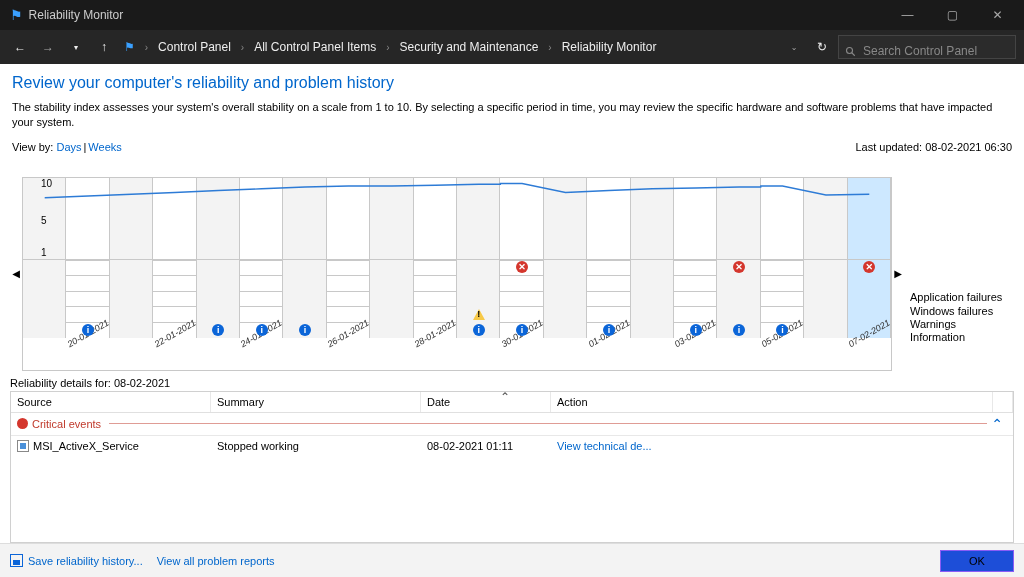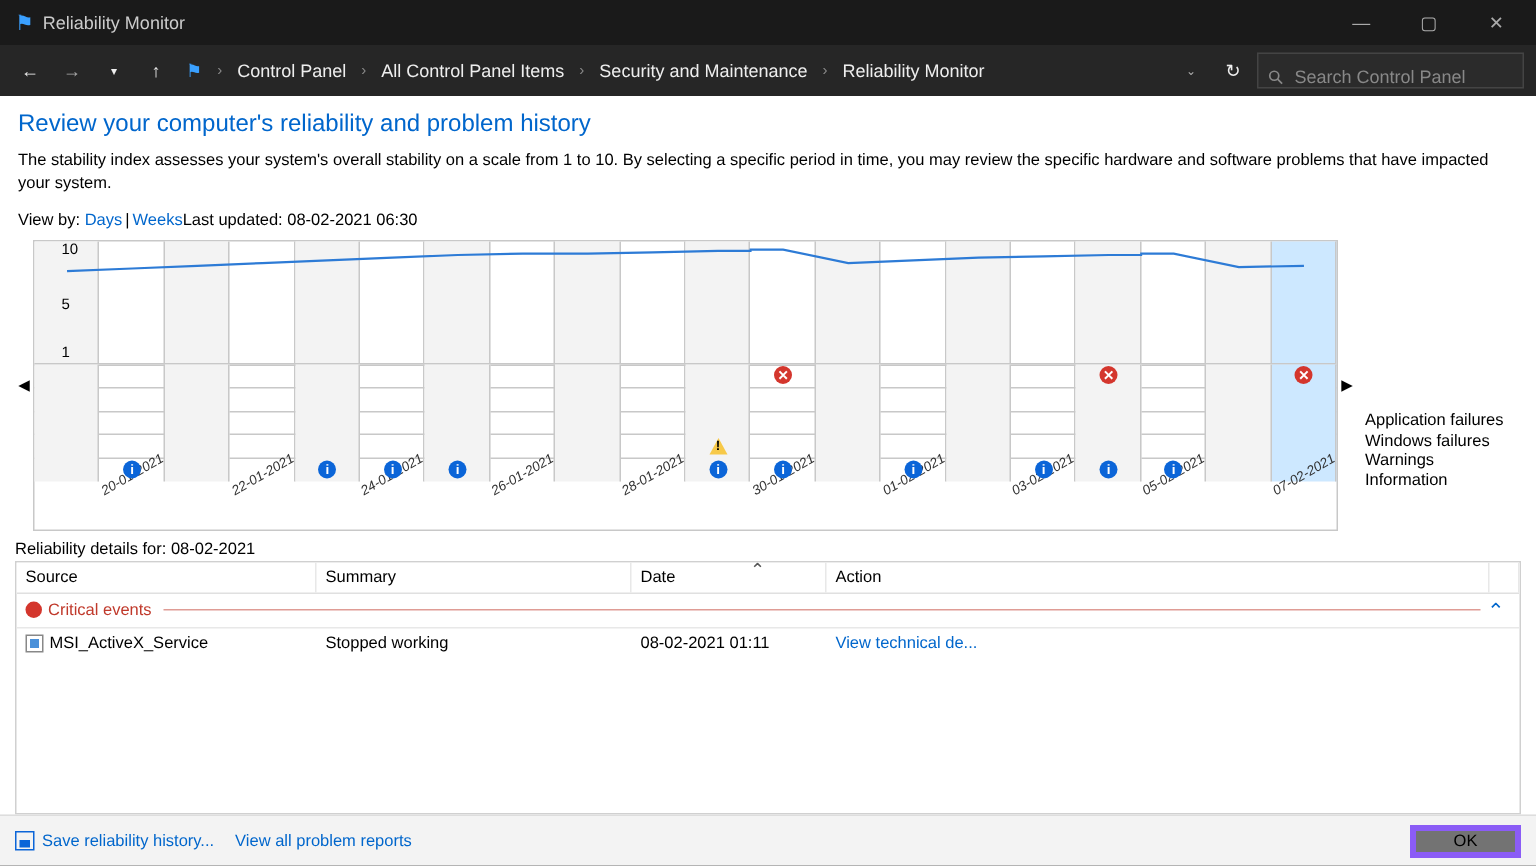--- a/index.html
+++ b/index.html
@@ -23,21 +23,21 @@
   .crumb{padding:0 4px;color:#eee}
   .chev{color:#888;padding:0 2px;font-size:10px}
   .navspacer{flex:1}
   .search{background:#2b2b2b;border:1px solid #444;width:178px;height:24px;display:flex;align-items:flex-end;padding:0 6px;color:#888;gap:6px}
   .search svg{width:12px;height:12px;fill:#888}
   
   .content{background:#fff;height:calc(577px - 30px - 34px);display:flex;flex-direction:column}
   .pad{padding:10px 12px 4px}
   h1{font-size:16px;color:var(--blue);font-weight:400;margin:0 0 8px}
   .desc{font-size:11px;color:#000;margin:0 0 11px;line-height:1.35}
-  .viewrow{display:flex;font-size:11px;margin-bottom:3px}
+  .viewrow{display:flex;justify-content:space-between;font-size:11px;margin-bottom:20px}
   .viewrow a{color:var(--link);text-decoration:none}
   .viewrow .sep{color:#000;margin:0 2px}
   
   .chartwrap{display:flex;align-items:stretch;padding:0 10px}
   .scrollarrow{width:12px;display:flex;align-items:center;justify-content:center;font-size:10px;color:#000;border:none;background:none}
   .chart{flex:1;position:relative;border:1px solid var(--grid)}
   .topchart{height:82px;border-bottom:1px solid var(--grid);position:relative}
   .ytick{position:absolute;left:18px;font-size:10px;line-height:1}
   .rows{display:grid;grid-template-rows:repeat(5,1fr);height:78px}
   .rows .row{border-top:1px solid var(--grid)}
@@ -76,21 +76,21 @@
   .collapse{color:#0066cc;font-size:14px;padding-right:4px}
   .trow{display:grid;grid-template-columns:200px 210px 130px 1fr 20px;padding:2px 0}
   .trow div{padding:2px 6px;white-space:nowrap;overflow:hidden;text-overflow:ellipsis}
   .trow .src{display:flex;align-items:flex-start;gap:4px}
   .srcico{width:12px;height:12px;background:#fff;border:1px solid #888;display:inline-block;position:relative}
   .srcico::after{content:"";position:absolute;width:6px;height:6px;background:#4a90d9;top:2px;left:2px}
   .trow a{color:var(--link);text-decoration:none}
   
   .footer{height:34px;border-top:1px solid #ddd;background:#f3f3f3;display:flex;align-items:center;padding:0 10px;gap:14px;font-size:11px}
   .footer a{color:var(--link);text-decoration:none;display:flex;align-items:center;gap:5px}
-  .footer .ok{margin-left:auto;background:#737373;border:4px solid #8b5cf6;width:74px;height:22px;font-size:11px}
+  .footer .ok{margin-left:auto;background:#1d4ed8;border:1px solid #8b5cf6;width:74px;height:22px;font-size:11px}
   .saveico{width:13px;height:13px;border:1px solid #0b65d8;display:inline-block;position:relative}
   .saveico::after{content:"";position:absolute;width:7px;height:5px;background:#0b65d8;bottom:1px;left:2px}
 </style>
 </head>
 <body>
 
 <div class="titlebar">
   <span class="flag">⚑</span>
   <span class="title">Reliability Monitor</span>
   <div class="winbtn">—</div>

